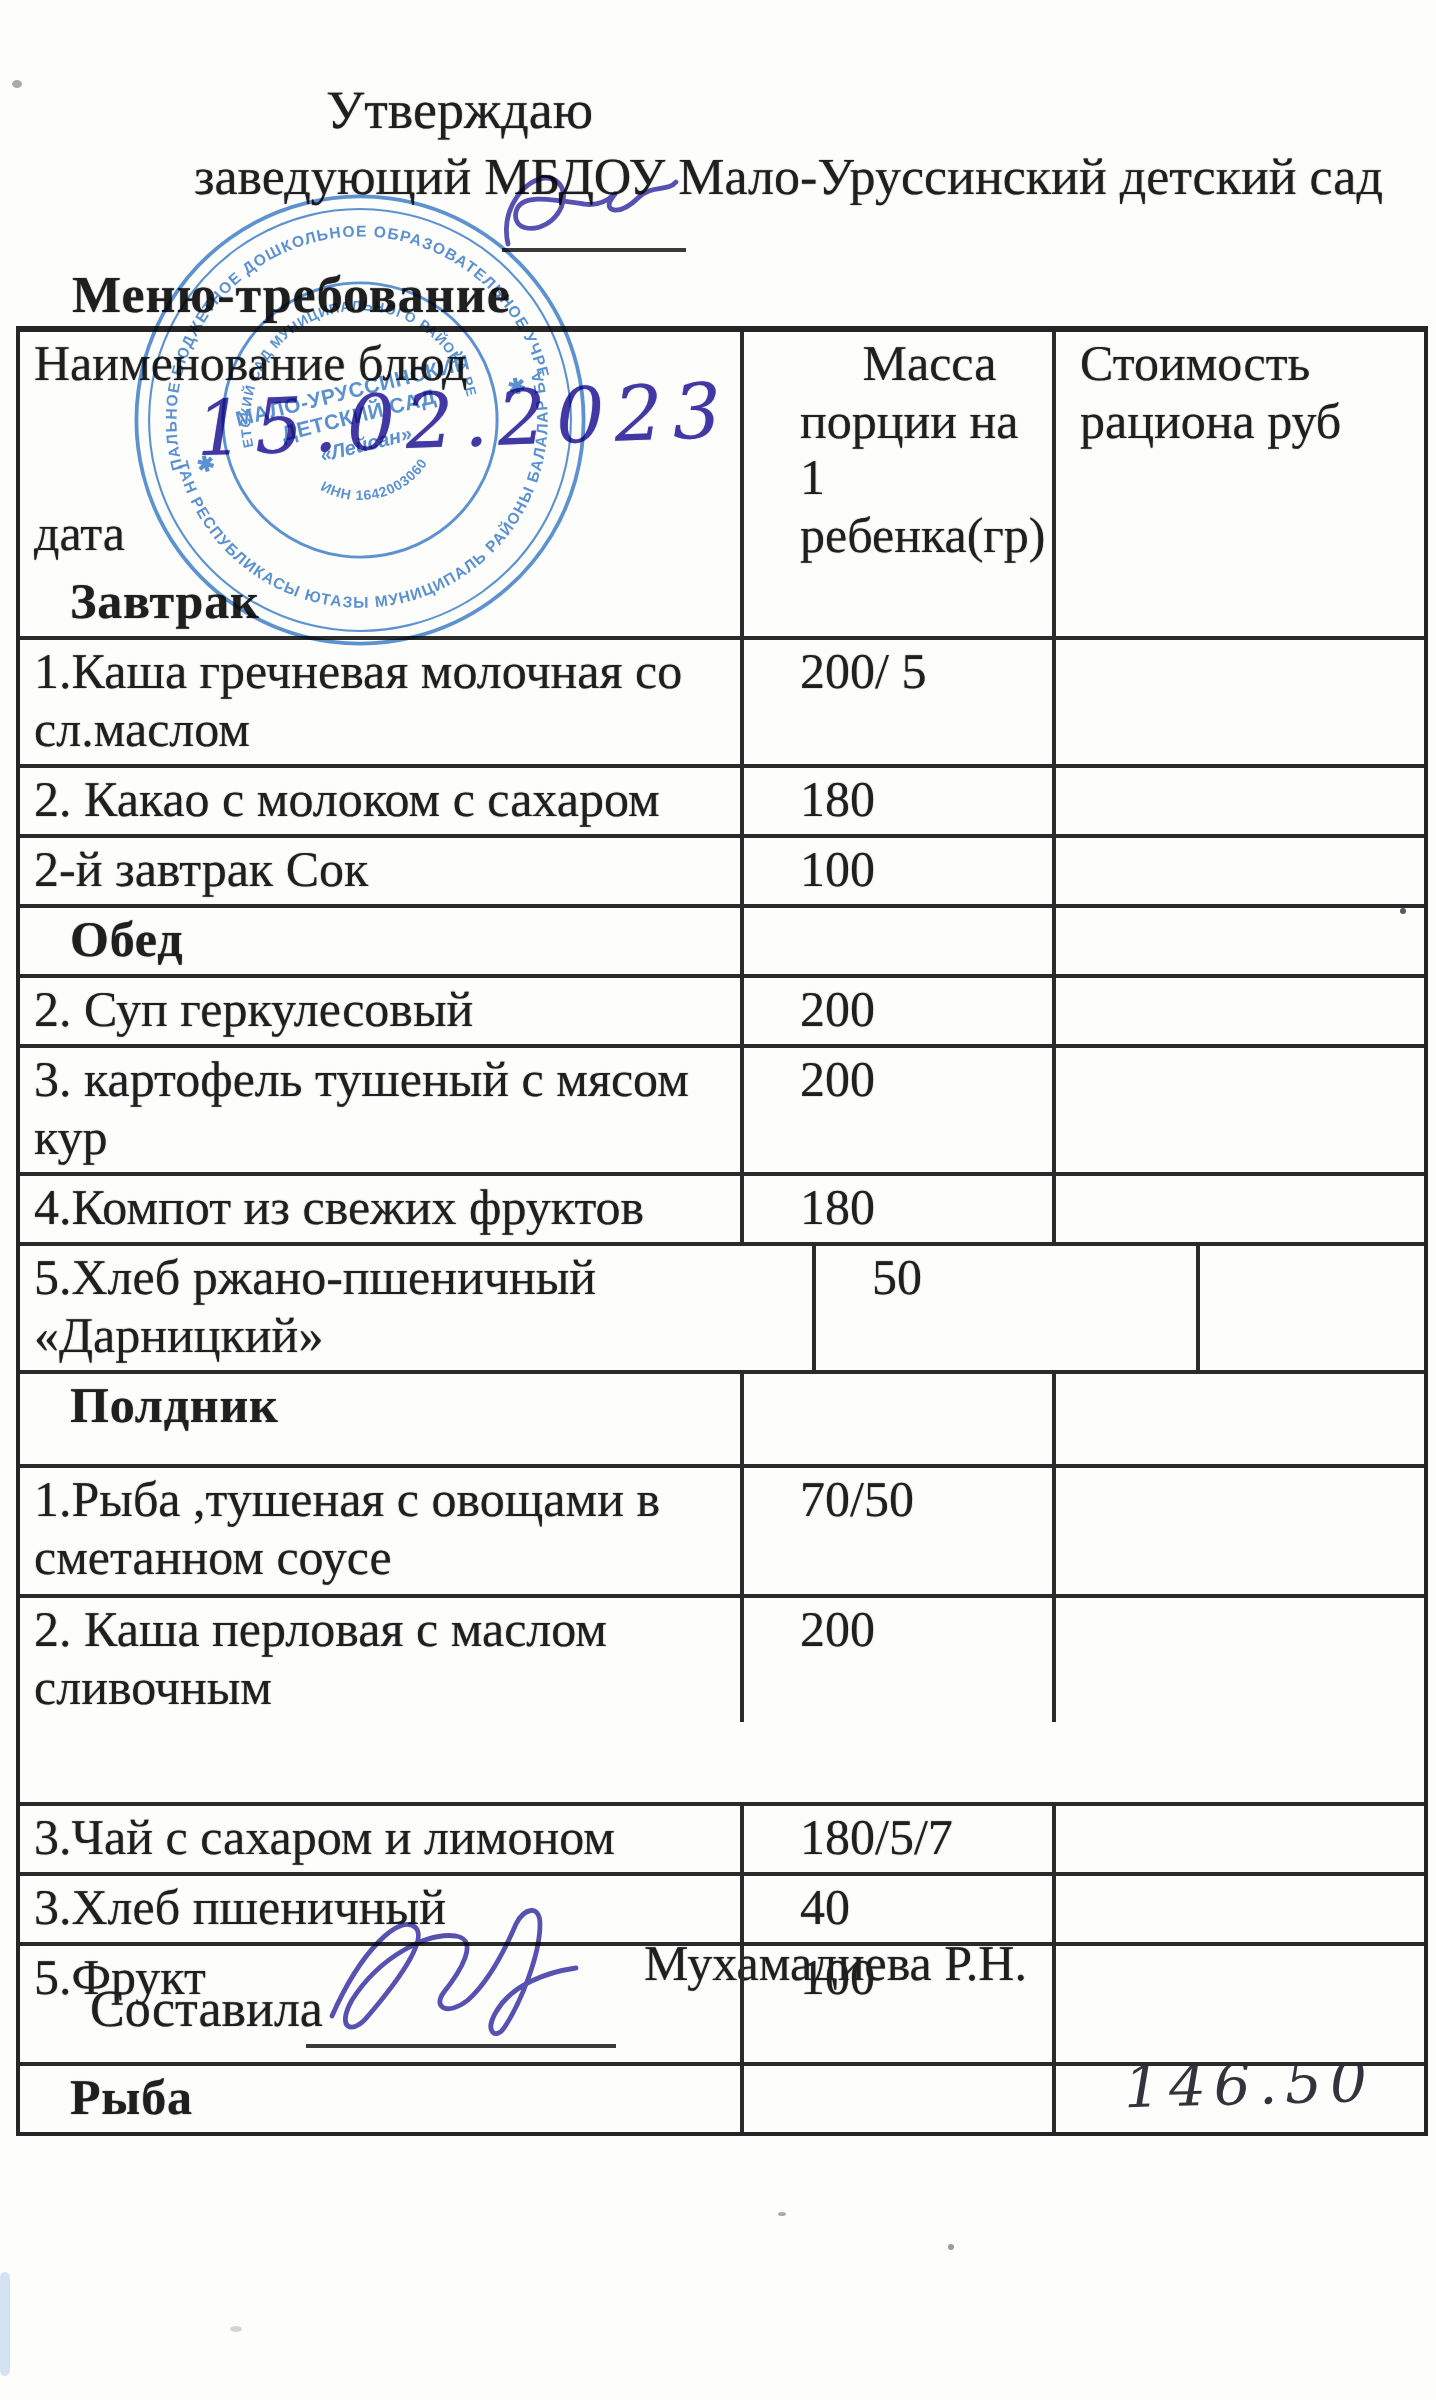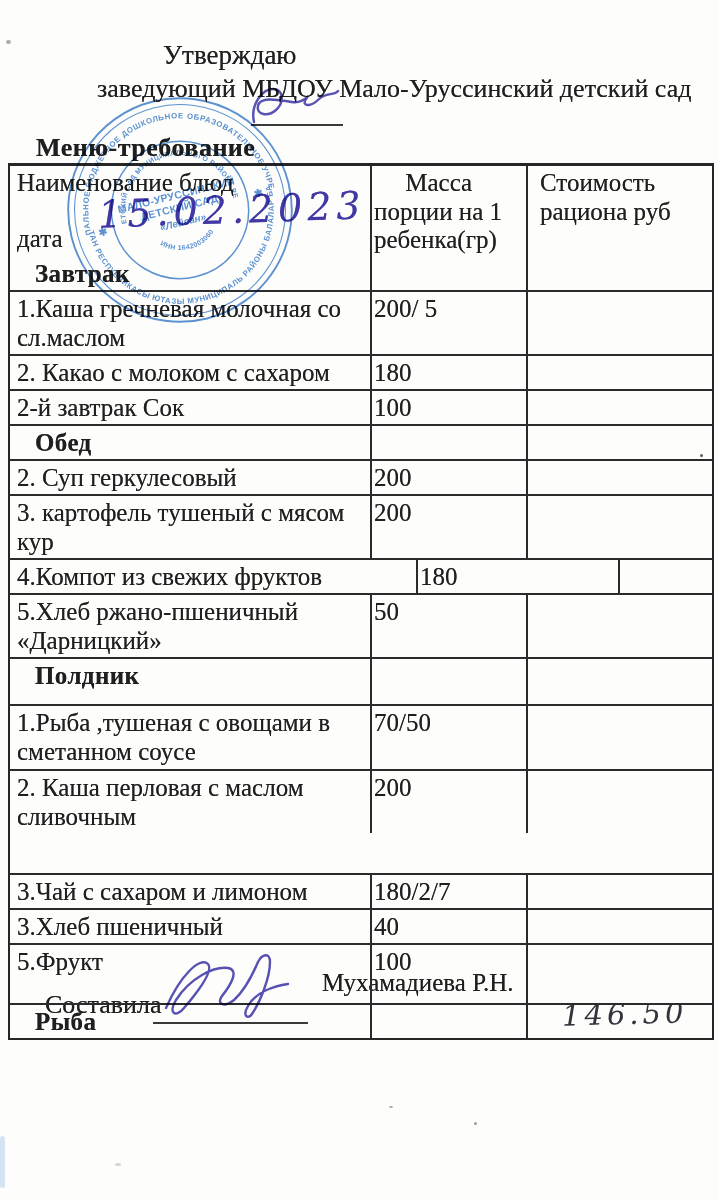--- a/index.html
+++ b/index.html
@@ -21,21 +21,21 @@
     border:2px solid #262626;border-top-width:3px;background:transparent;z-index:1;
   }
   .tr{display:grid;grid-template-columns:360px 156px 186px;border-top:2px solid #2b2b2b;}
   .tr:first-child{border-top:none;}
   .td{
     box-sizing:border-box;padding:2px 6px 2px 7px;font-size:25px;line-height:1.16;
     border-left:2px solid #2b2b2b;text-shadow:0 0 .6px rgba(25,25,25,.7);
     overflow:hidden;
   }
   .td:first-child{border-left:none;}
-  .td.mass{padding-left:2px;}
+  .td.mass{padding-left:28px;}
   .td.cost{padding-left:12px;}
   .section .td.name{font-weight:bold;letter-spacing:.4px;padding-left:25px;}
   .header-row .td{line-height:1.14;padding-top:3px;}
   .hcell{display:flex;flex-direction:column;justify-content:space-between;padding-bottom:3px;}
   .pre{white-space:pre-wrap;}
   .handwriting{
     position:absolute;top:-7px;left:34px;
     font-family:"DejaVu Serif",serif;font-style:italic;
     font-size:29px;letter-spacing:4px;color:#33333c;
     transform:rotate(-1.5deg);text-shadow:none;white-space:nowrap;
@@ -121,26 +121,26 @@
         <div class="tr" style="min-height: 30px;">
           <div class="td name">2. Суп геркулесовый</div>
           <div class="td mass">200</div>
           <div class="td cost"></div>
         </div>
         <div class="tr" style="min-height: 55px;">
           <div class="td name">3. картофель тушеный  с мясом кур</div>
           <div class="td mass">200</div>
           <div class="td cost"></div>
         </div>
-        <div class="tr" style="min-height: 30px; gap: 46px;">
+        <div class="tr" style="min-height: 30px;">
           <div class="td name">4.Компот из свежих фруктов</div>
           <div class="td mass">180</div>
           <div class="td cost"></div>
         </div>
-        <div class="tr" style="min-height: 55px;">
+        <div class="tr" style="min-height: 55px; gap: 36px;">
           <div class="td name">5.Хлеб ржано-пшеничный «Дарницкий»</div>
           <div class="td mass">50</div>
           <div class="td cost"></div>
         </div>
         <div class="tr section" style="min-height: 45px;">
           <div class="td name">Полдник</div>
           <div class="td mass"></div>
           <div class="td cost"></div>
         </div>
         <div class="tr" style="min-height: 63px;">
@@ -148,21 +148,21 @@
           <div class="td mass">70/50</div>
           <div class="td cost"></div>
         </div>
         <div class="tr" style="min-height: 59px;">
           <div class="td name">2. Каша перловая с маслом сливочным</div>
           <div class="td mass">200</div>
           <div class="td cost"></div>
         </div>
         <div class="tr" style="min-height: 28px; margin-top: 40px;">
           <div class="td name">3.Чай с сахаром и лимоном</div>
-          <div class="td mass">180/2/7</div>
+          <div class="td mass">180/5/7</div>
           <div class="td cost"></div>
         </div>
         <div class="tr" style="min-height: 25px;">
           <div class="td name">3.Хлеб пшеничный</div>
           <div class="td mass">40</div>
           <div class="td cost"></div>
         </div>
         <div class="tr" style="min-height: 58px;">
           <div class="td name">5.Фрукт</div>
           <div class="td mass">100</div>

